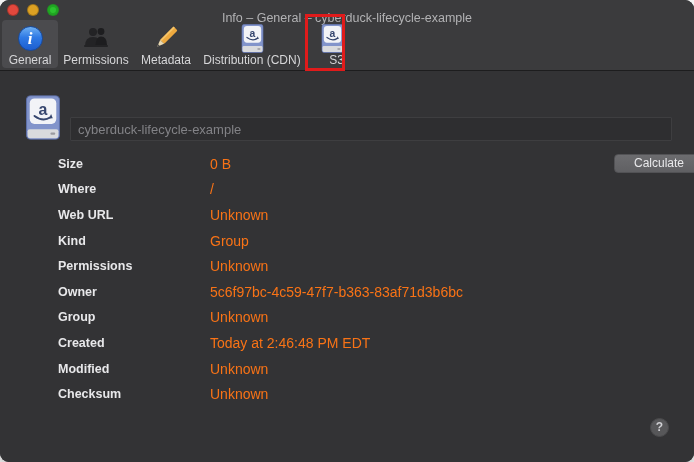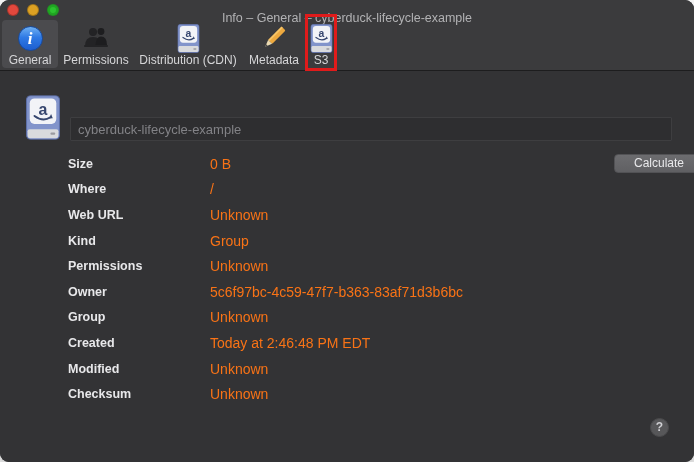--- a/index.html
+++ b/index.html
@@ -18,21 +18,21 @@
   .light.yellow { background:#dda123; }
   .light.green { background:#2bc32e; box-shadow: inset 0 0 0 2px rgba(0,80,0,.25); }
   .title { position:absolute; top:0; left:0; right:0; height:20px; line-height:20px; text-align:center;
            font-size:12.5px; color:#b2b2b4; white-space:nowrap;margin-top:8px; }
   .toolbar { position:absolute; top:20px; left:2px; height:48px; display:flex; align-items:stretch; }
   .tb-item { position:relative; display:flex; flex-direction:column; align-items:center; justify-content:flex-start;
              padding-top:3px; border-radius:4px; height:48px; }
   .tb-item.selected { background:#4b4b4e; }
   .tb-item .ic { height:30px; display:flex; align-items:center; justify-content:center; }
   .tb-item .lbl { font-size:12px; color:#d6d6d8; margin-top:0; white-space:nowrap; }
-  .w-general{width:56px;} .w-permissions{width:76px;} .w-metadata{width:64px;} .w-distribution{width:108px;} .w-s3{width:30px;}
+  .w-general{width:56px;} .w-permissions{width:76px;} .w-metadata{width:64px;} .w-distribution{width:108px;} .w-s3{width:38px;align-items:flex-end;}
   .info-circle {
     width:25px; height:25px; border-radius:50%;
     background:linear-gradient(180deg,#6fb0f2 0%,#2f7ae5 45%,#1d5ecf 100%);
     border:1px solid #174a9e; color:#ffffff; font-family:"Liberation Serif", serif;
     font-style:italic; font-weight:bold; font-size:17px; line-height:23px; text-align:center;
   }
   .annotation-box {
     position:absolute; left:-1px; right:-1px; top:-6px; bottom:-3px;
     border:3px solid #e01b1b; pointer-events:none; z-index:5;
   }
@@ -40,21 +40,21 @@
   .content { position:absolute; top:72px; left:0; right:0; bottom:0; background:#333335; }
   .bucket-icon { position:absolute; left:26px; top:23px; }
   .name-field {
     position:absolute; left:70px; top:45px; width:602px; height:24px;
     background:#2e2e30; border:1px solid #3e3e40; border-radius:1px;
     color:#828286; font-size:13px; padding:0 7px; outline:none;
     font-family:"Liberation Sans", sans-serif;
   }
   .rows { position:absolute; top:79px; left:0; right:0; }
   .row { position:relative; height:25.6px; display:flex; align-items:center; }
-  .row .k { position:absolute; left:68px; font-size:12.5px; font-weight:bold; color:#e8e8ea; }
+  .row .k { position:absolute; left:58px; font-size:12.5px; font-weight:bold; color:#e8e8ea; }
   .row .v { position:absolute; left:210px; font-size:14px; color:#f97316; white-space:nowrap; }
   .calc-btn {
     position:absolute; left:578px; top:82px; width:90px; height:19px;
     background:linear-gradient(180deg,#6c6c6f,#606063); border:1px solid #525255; border-radius:4px;
     color:#e9e9eb; font-size:12px; line-height:17px; text-align:center; cursor:default;
     font-family:"Liberation Sans", sans-serif;
     margin-left:36px;
   }
   .help-btn {
     position:absolute; right:25px; bottom:25px; width:19px; height:19px; border-radius:50%;
@@ -106,43 +106,43 @@
             <circle cx="12" cy="6" r="4" fill="#232325"></circle>
             <path d="M4 20 Q4 11 12 11 Q20 11 20 20 Z" fill="#232325"></path>
             <circle cx="20" cy="5.5" r="3.4" fill="#1d1d1f"></circle>
             <path d="M14.5 19 Q15 10.5 20 10.5 Q26 10.5 26 19 Z" fill="#1d1d1f"></path>
             <rect x="3" y="19" width="24" height="2" rx="1" fill="#232325"></rect>
           </svg>
         </div>
         <div class="lbl">Permissions</div>
       </div>
 
-      <div class="tb-item w-distribution">
-        <div class="ic">
-          <svg width="23" height="29" viewBox="0 0 32 42">
-              <use href="#drive-icon"></use>
-            </svg>
-        </div>
-        <div class="lbl">Distribution (CDN)</div>
-      </div>
-
       <div class="tb-item w-metadata">
         <div class="ic">
           <svg width="28" height="28" viewBox="0 0 28 28">
             <g transform="rotate(45 14 14)">
               <rect x="11.2" y="0.5" width="5.6" height="19" rx="1" fill="#eda93f"></rect>
               <rect x="11.2" y="0.5" width="1.8" height="19" fill="#f6c468"></rect>
               <polygon points="11.2,19.5 16.8,19.5 14,26.5" fill="#ead9b2"></polygon>
               <polygon points="13,24 15,24 14,26.5" fill="#4a4a4c"></polygon>
             </g>
           </svg>
         </div>
         <div class="lbl">Metadata</div>
       </div>
 
+      <div class="tb-item w-distribution">
+        <div class="ic">
+          <svg width="23" height="29" viewBox="0 0 32 42">
+              <use href="#drive-icon"></use>
+            </svg>
+        </div>
+        <div class="lbl">Distribution (CDN)</div>
+      </div>
+
       <div class="tb-item w-s3">
         <div class="ic">
           <svg width="23" height="29" viewBox="0 0 32 42">
               <use href="#drive-icon"></use>
             </svg>
         </div>
         <div class="lbl">S3</div>
         <div class="annotation-box"></div>
       </div>
 

